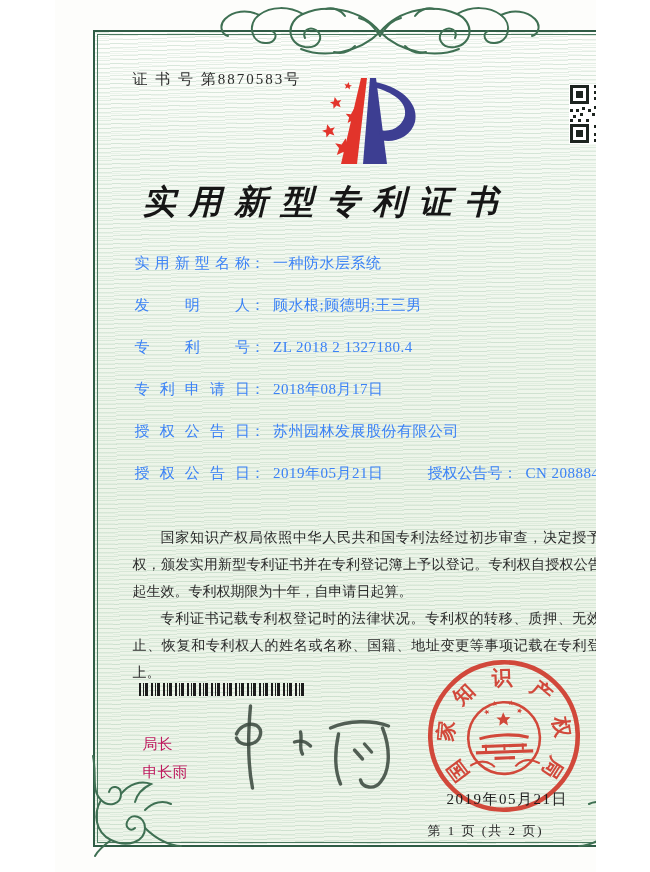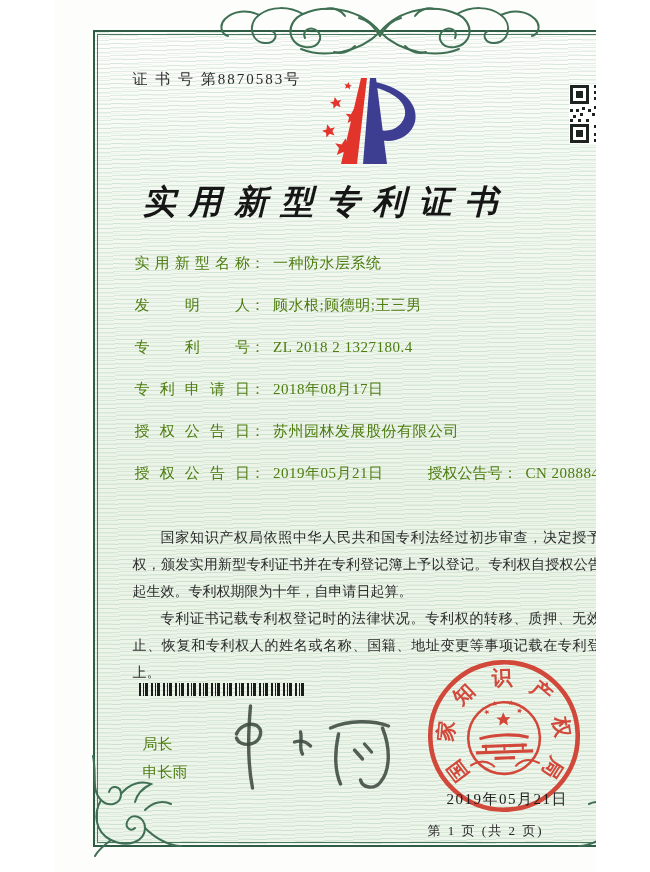--- a/index.html
+++ b/index.html
@@ -22,39 +22,39 @@
   .orn{position:absolute;}
   .orn path{fill:none;stroke:#3f7053;stroke-width:2;stroke-linecap:round;}
 
   .cert-no{position:absolute;left:78px;top:70px;font-size:15px;letter-spacing:2px;color:#2b2b2b;}
   .logo{position:absolute;left:258px;top:76px;}
   .qr{position:absolute;left:514px;top:84px;background:#fff;padding:1px;}
   .title{
     position:absolute;left:0;right:10px;top:180px;margin:0;text-align:center;
     font-size:33px;font-weight:600;letter-spacing:13px;color:#161616;text-indent:13px;font-style:italic;
   }
-  .rows{position:absolute;left:80px;top:250px;font-size:15px;color:#4d7c0f;}
+  .rows{position:absolute;left:80px;top:250px;font-size:15px;color:#3b82f6;}
   .row{line-height:27px;margin-bottom:15px;white-space:nowrap;}
   .flabel{display:inline-block;width:7.7em;text-align:justify;text-align-last:justify;}
   .fcolon{display:inline-block;margin-right:8px;}
   .fvalue{letter-spacing:.5px;}
   .grant-pair{display:inline-block;margin-left:44px;}
   .paras{
     position:absolute;left:78px;top:524px;width:498px;
     font-size:14px;line-height:27px;text-align:justify;color:#2a2a2a;
   }
   .paras p{margin:0;text-indent:2em;}
   .barcode{
     position:absolute;left:84px;top:683px;width:168px;height:13px;
     background:repeating-linear-gradient(90deg,
       #1c1c1c 0 2px, rgba(0,0,0,0) 2px 4px,
       #1c1c1c 4px 5px, rgba(0,0,0,0) 5px 6px,
       #1c1c1c 6px 9px, rgba(0,0,0,0) 9px 12px);
   }
-  .officer{position:absolute;left:88px;top:730px;font-size:15px;color:#4d7c0f;line-height:28px;}
+  .officer{position:absolute;left:88px;top:730px;font-size:15px;color:#be185d;line-height:28px;}
   .signature{position:absolute;left:165px;top:698px;}
   .signature path{fill:none;stroke:#3c4a40;stroke-width:3.4;stroke-linecap:round;stroke-linejoin:round;opacity:.88;}
   .seal{position:absolute;left:366px;top:650px;opacity:.93;transform:rotate(-2deg);}
   .seal-date{position:absolute;left:392px;top:790px;font-size:15px;letter-spacing:1.5px;color:#1d1d1d;z-index:5;}
   .footer{position:absolute;left:0;right:52px;top:822px;text-align:right;font-size:13px;color:#2b2b2b;letter-spacing:2px;}
 </style>
 </head>
 <body>
 
 <div class="page">

